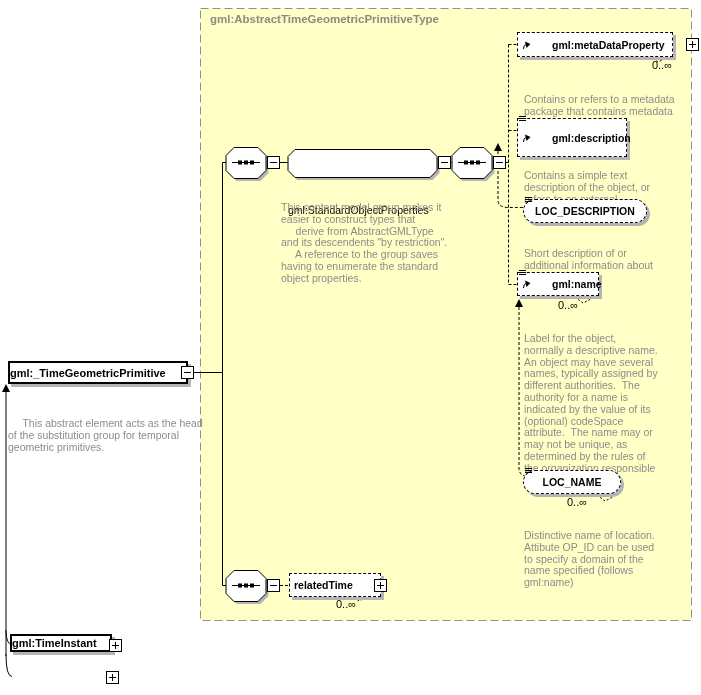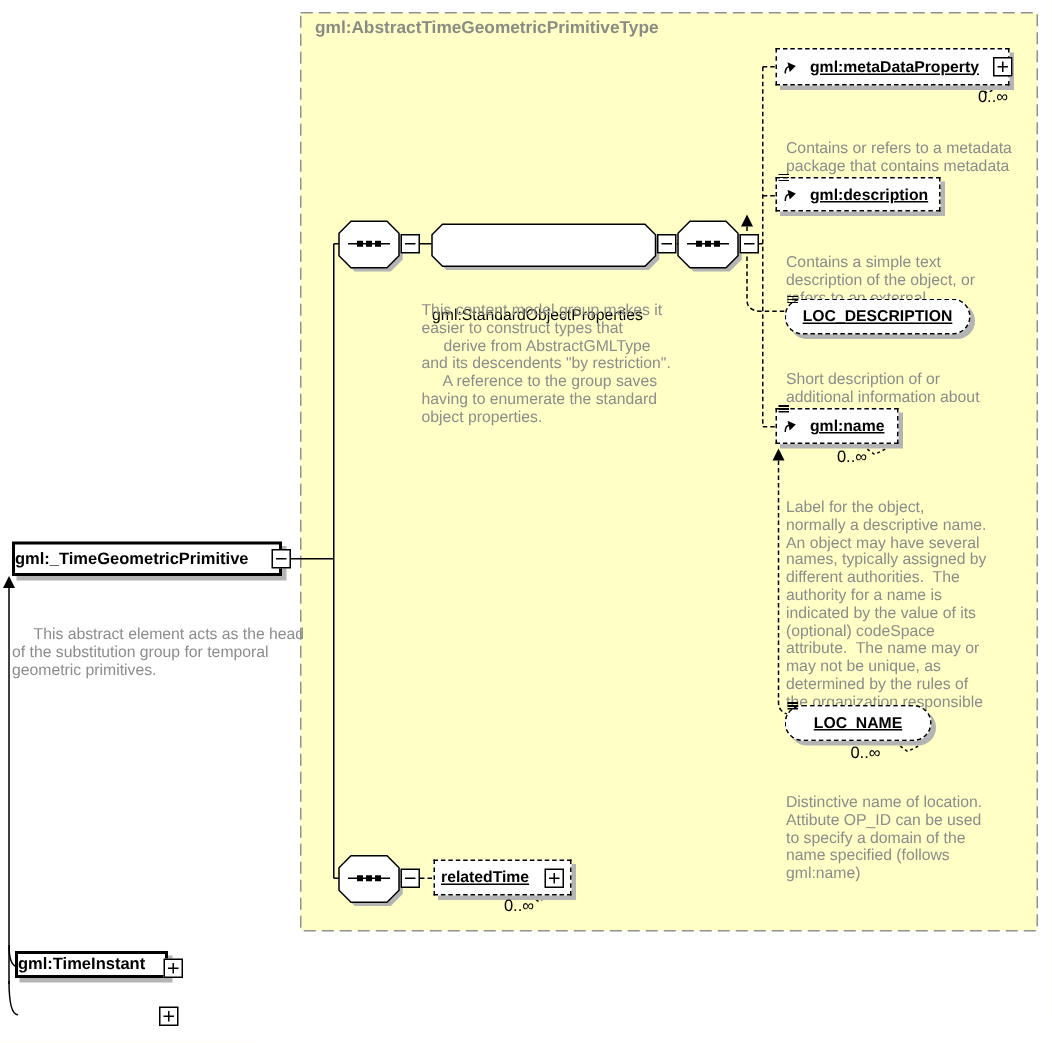--- a/index.html
+++ b/index.html
@@ -4,22 +4,22 @@
 <style>
   html,body{margin:0;padding:0;background:#fff;}
   body{position:relative;width:701px;height:695px;overflow:hidden;
        font-family:"Liberation Sans",sans-serif;}
   #stage{position:absolute;inset:0;}
   svg.layer{position:absolute;left:0;top:0;z-index:1;}
   .title{position:absolute;left:210px;top:13px;z-index:3;
          font:bold 11.5px "Liberation Sans",sans-serif;color:#8b8b85;}
   .ebox{position:absolute;z-index:3;background:#fff;border:1px dashed #000;
         box-shadow:3px 3px 0 #b4b4b4;box-sizing:border-box;
-        display:flex;align-items:center;padding:0 4px;gap:9px;
-        font:bold 10.5px "Liberation Sans",sans-serif;color:#000;text-decoration:underline;}
+        display:flex;align-items:center;padding:0 4px;gap:21px;
+        font:bold 10.5px "Liberation Sans",sans-serif;color:#000;}
   .ebox.center{justify-content:center;border-radius:12px;}
   .sbox{position:absolute;z-index:3;background:#fff;border:2px solid #000;
         box-shadow:3px 3px 0 #b4b4b4;box-sizing:border-box;
         display:flex;align-items:center;justify-content:flex-start;
         font:bold 11px "Liberation Sans",sans-serif;color:#000;}
   .gbox{position:absolute;z-index:3;display:flex;align-items:center;
         font:10.5px "Liberation Sans",sans-serif;color:#000;margin-top:47px;}
   .ann{position:absolute;z-index:3;color:#8c8c8c;
        font:10.5px/11.8px "Liberation Sans",sans-serif;white-space:pre;margin-top:20px;}
   .card{position:absolute;z-index:3;font:11px "Liberation Sans",sans-serif;color:#000;}
@@ -159,21 +159,21 @@
     <span class="toggle plus inline">
         <span class="h"></span>
         <span class="v"></span>
       </span>
   </div>
   <div class="card" style="left:610px;top:59px;width:62px;text-align:right">0..∞</div>
   <div class="ann" style="left:524px;top:74px">Contains or refers to a metadata
 package that contains metadata
 properties.</div>
 
-  <div class="ebox" style="left:517px;top:118px;width:110px;height:23px">
+  <div class="ebox" style="left:517px;top:118px;width:110px;height:39px">
     <span class="subicon"></span>
     <svg class="refarrow" width="9" height="10">
       <path d="M1.5,9 Q1.5,5 4,4.5" stroke="#000" fill="none"></path>
       <polygon points="3,1.5 8.5,4 4.5,8" fill="#000"></polygon>
     </svg>
     <span>gml:description</span>
   </div>
   <div class="ann" style="left:524px;top:150px">Contains a simple text
 description of the object, or
 refers to an external

